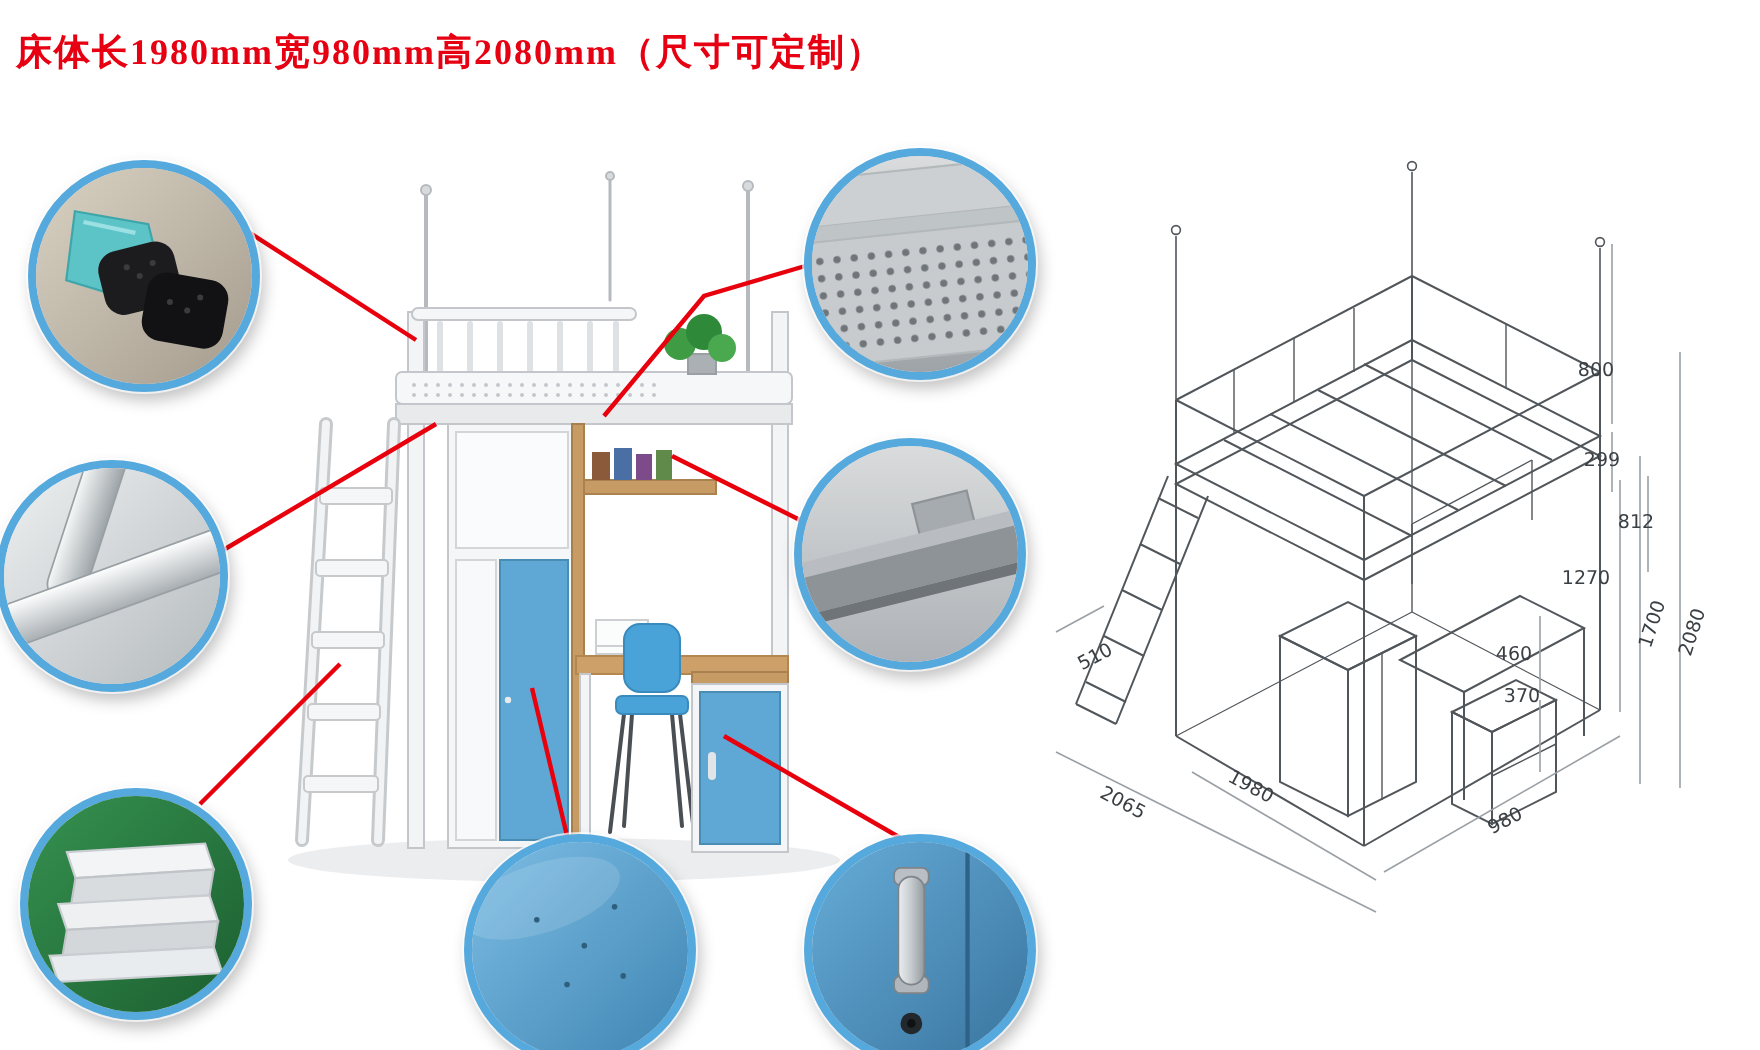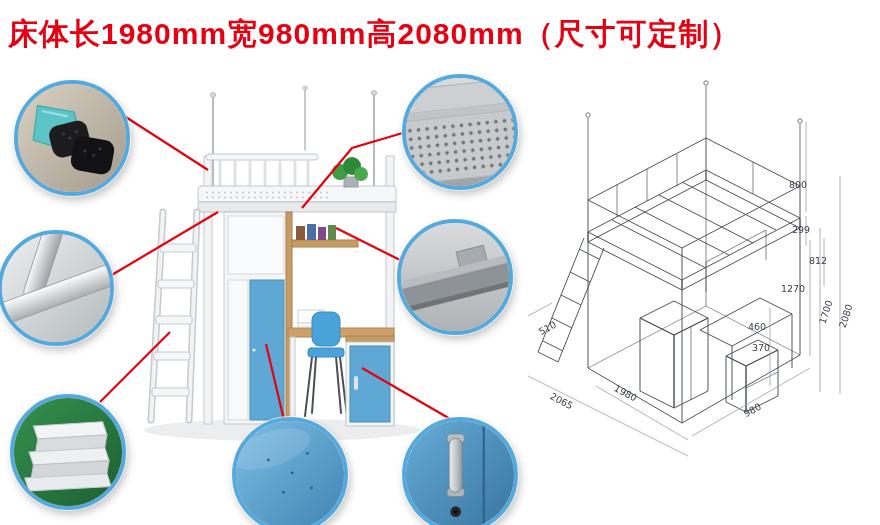--- a/index.html
+++ b/index.html
@@ -1,19 +1,19 @@
 <!DOCTYPE html>
 <html><head>
 <meta charset="utf-8">
 <style>
   html,body{margin:0;padding:0;background:#ffffff;}
   .canvas{position:relative;width:880px;height:525px;background:#ffffff;overflow:hidden;
           font-family:"Liberation Sans",sans-serif;}
-  .title{position:absolute;left:8px;top:14px;font-family:Liberation Sans, sans-serif;
-         font-weight:bold;font-size:30px;color:#e60012;white-space:nowrap;letter-spacing:1px;}
+  .title{position:absolute;left:8px;top:14px;font-family:Liberation Serif, serif;
+         font-weight:bold;font-size:18px;color:#e60012;white-space:nowrap;letter-spacing:1px;}
   .scene{position:absolute;left:0;top:0;}
   .callout{position:absolute;width:108px;height:108px;border-radius:50%;
            border:4px solid #56a9dd;overflow:hidden;background:#dfe3e5;
            box-shadow:0 0 0 1px rgba(255,255,255,.7), 2px 4px 8px rgba(0,0,0,.25);}
   .callout svg{display:block;width:100%;height:100%;}
 </style>
 </head>
 <body>
 
 <div class="canvas">

